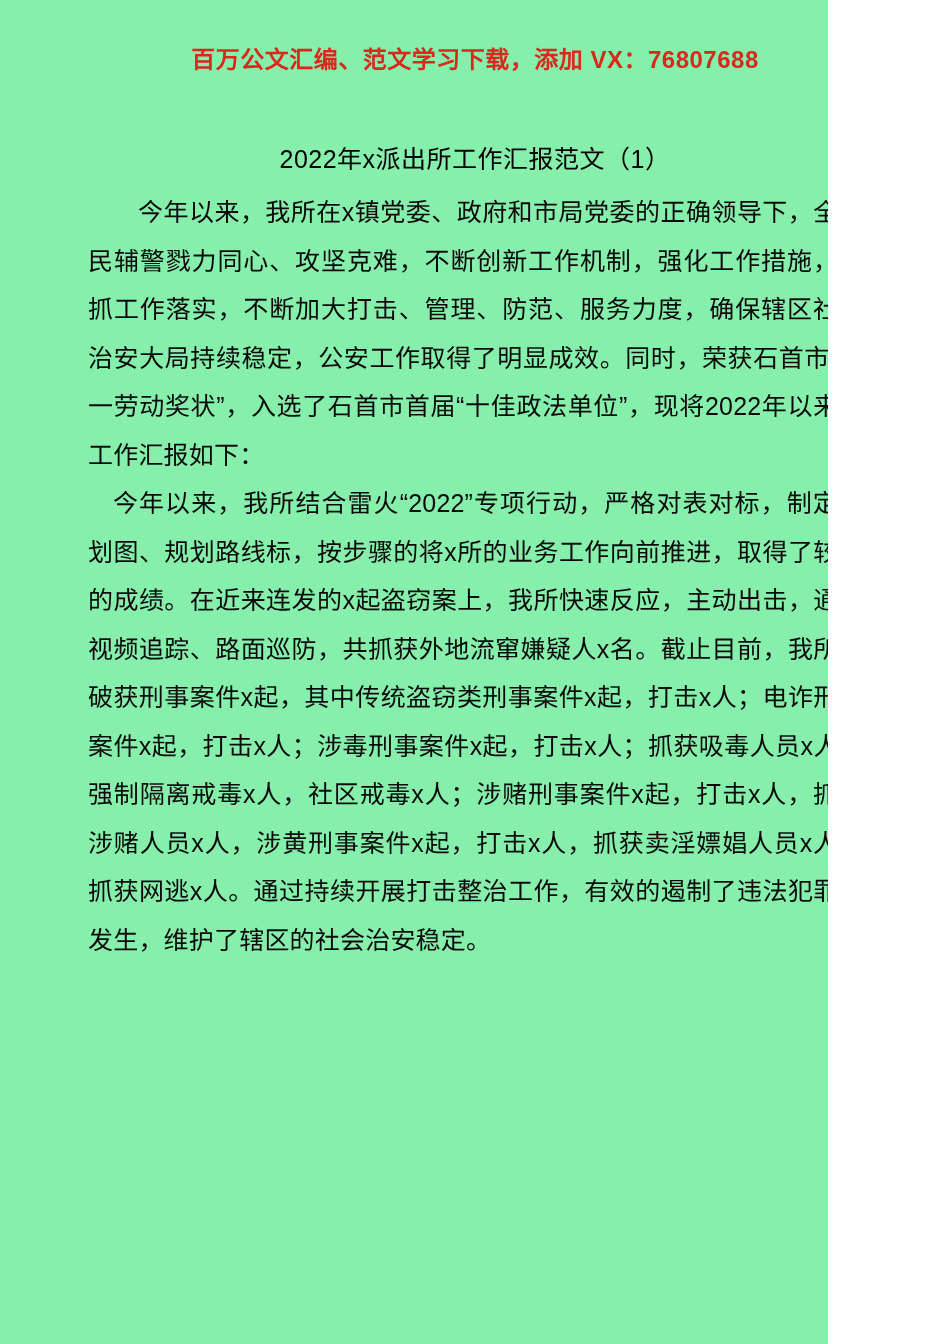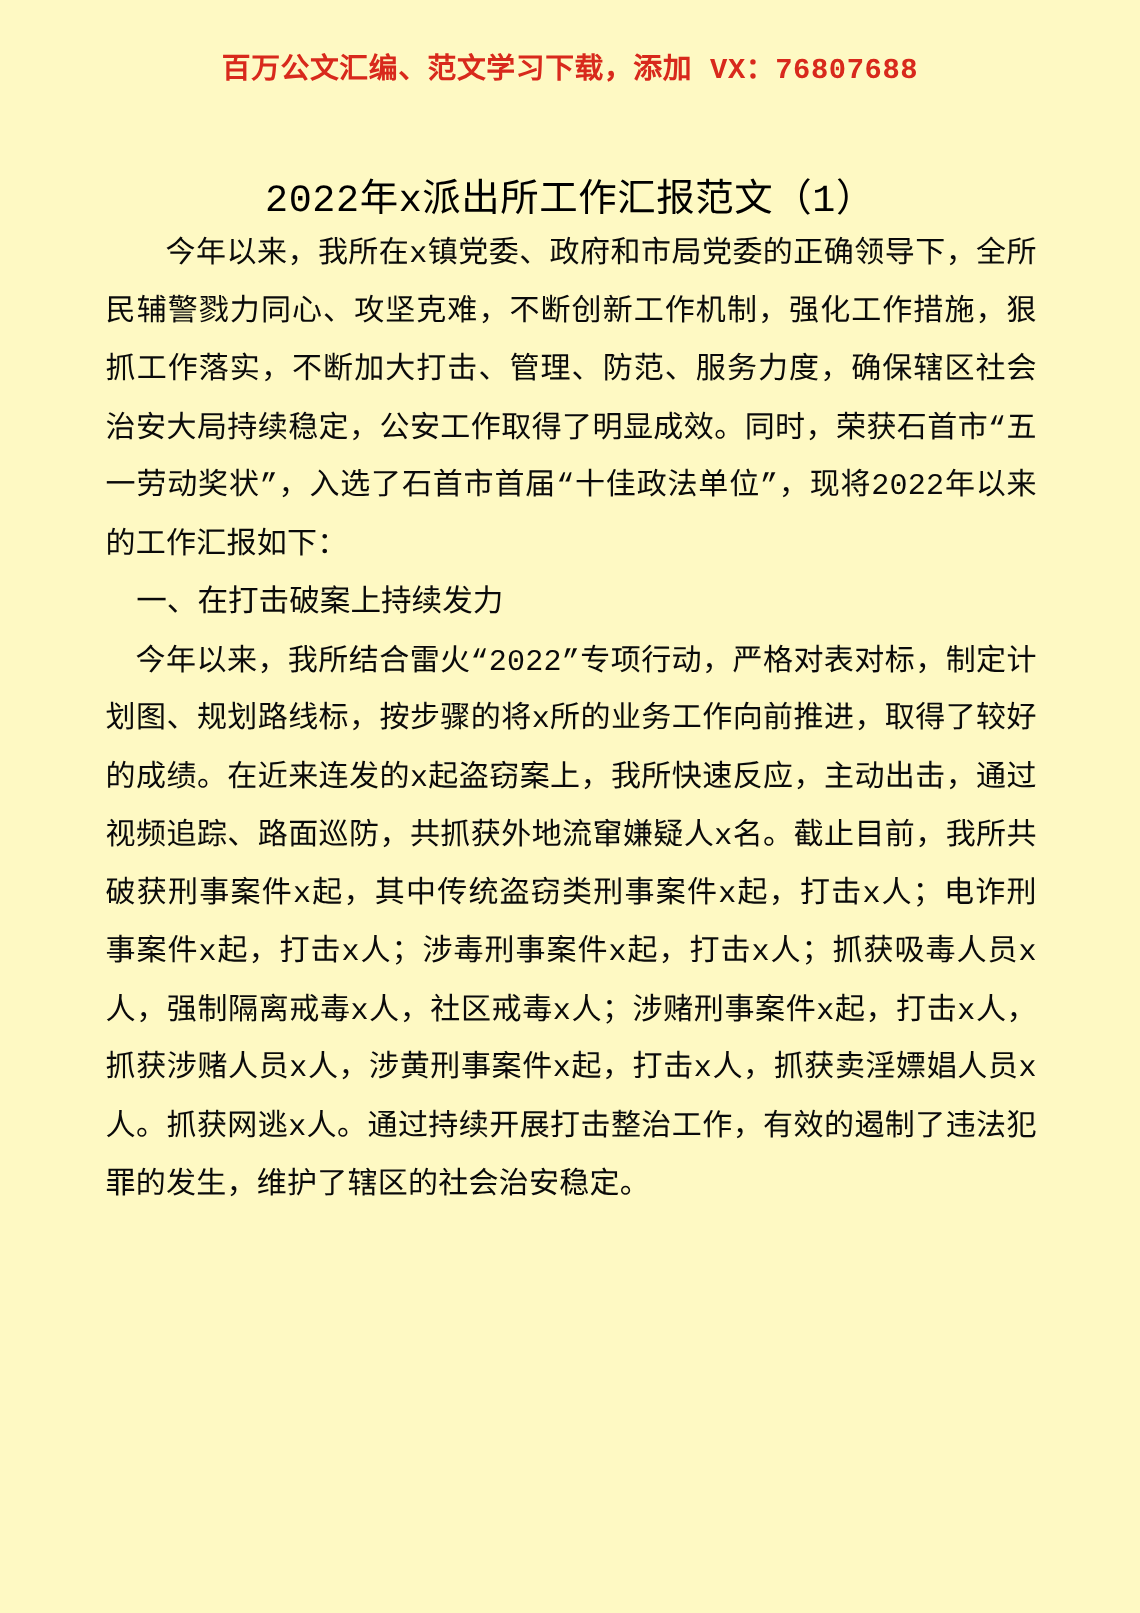--- a/index.html
+++ b/index.html
@@ -3,25 +3,25 @@
 <meta charset="utf-8">
 <title>document</title>
 <style>
   html, body {
     margin: 0;
     padding: 0;
     background: #ffffff;
   }
   .page {
     position: relative;
-    width: 950px;
+    width: 828px;
     height: 1344px;
-    background: #fef9c3;
+    background: #86efac;
     overflow: hidden;
-    font-family: Liberation Mono, monospace;
+    font-family: Liberation Sans, sans-serif;
     color: #000000;
     box-sizing: border-box;
   }
 
   
   .promo-bar {
     position: absolute;
     top: 46px;
     left: 0;
     width: 950px;
@@ -37,21 +37,21 @@
     line-height: 1.2;
   }
 
   
   .doc-title {
     position: absolute;
     top: 125px;
     left: 0;
     width: 950px;
     text-align: center;
-    font-size: 32px;
+    font-size: 25px;
     font-weight: 400;
     color: #000;
     letter-spacing: 0.5px;
     line-height: 1.4;
   }
 
   
   .body-wrap {
     position: absolute;
     top: 188px;
@@ -87,18 +87,17 @@
   <div class="promo-bar">
     <span class="promo-text">百万公文汇编、范文学习下载，添加 VX：76807688</span>
   </div>
 
   <h1 class="doc-title">2022年x派出所工作汇报范文（1）</h1>
 
   <div class="body-wrap">
     <p class="para indent2">今年以来，我所在x镇党委、政府和市局党委的正确领导下，全所民辅警戮力同心、攻坚克难，不断创新工作机制，强化工作措施，狠抓工作落实，不断加大打击、管理、防范、服务力度，确保辖区社会治安大局持续稳定，公安工作取得了明显成效。同时，荣获石首市“五一劳动奖状”，入选了石首市首届“十佳政法单位”，现将2022年以来的工作汇报如下：</p>
 
 
-    <p class="heading">一、在打击破案上持续发力</p>
 
     <p class="para indent1">今年以来，我所结合雷火“2022”专项行动，严格对表对标，制定计划图、规划路线标，按步骤的将x所的业务工作向前推进，取得了较好的成绩。在近来连发的x起盗窃案上，我所快速反应，主动出击，通过视频追踪、路面巡防，共抓获外地流窜嫌疑人x名。截止目前，我所共破获刑事案件x起，其中传统盗窃类刑事案件x起，打击x人；电诈刑事案件x起，打击x人；涉毒刑事案件x起，打击x人；抓获吸毒人员x人，强制隔离戒毒x人，社区戒毒x人；涉赌刑事案件x起，打击x人，抓获涉赌人员x人，涉黄刑事案件x起，打击x人，抓获卖淫嫖娼人员x人。抓获网逃x人。通过持续开展打击整治工作，有效的遏制了违法犯罪的发生，维护了辖区的社会治安稳定。</p>
   </div>
 
 </div>
 
 </body></html>

